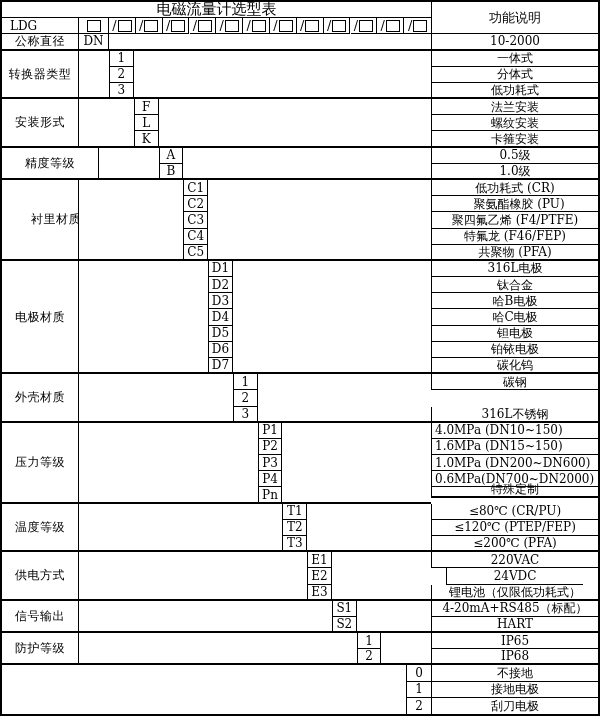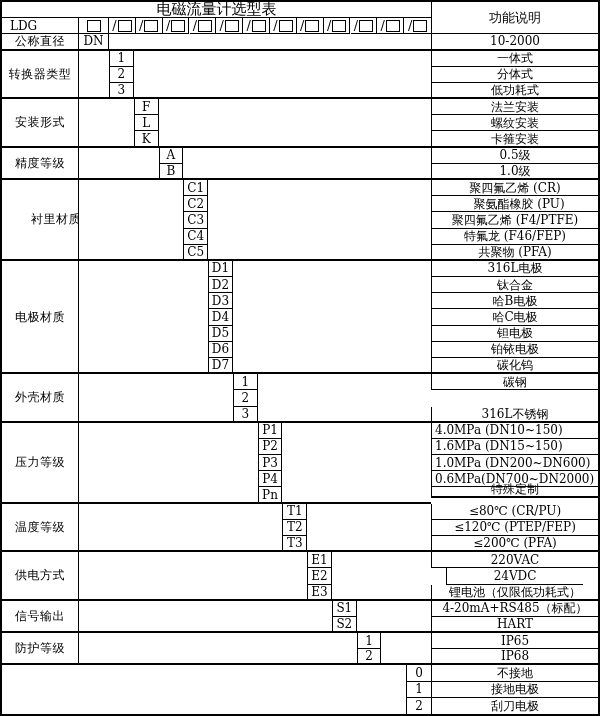--- a/index.html
+++ b/index.html
@@ -100,32 +100,32 @@
     <div class="cell b-l b-b2" style="left: 429px; top: 80.9091px; width: 167px; height: 16.1818px;">低功耗式</div>
     <div class="cell label b-r b-b2" style="left: 0px; top: 97.0909px; width: 77px; height: 48.5455px;">安装形式</div>
     <div class="cell  b-b2" style="left: 77px; top: 97.0909px; width: 54.7692px; height: 48.5455px;"></div>
     <div class="cell  b-b2" style="left: 156.538px; top: 97.0909px; width: 272.462px; height: 48.5455px;"></div>
     <div class="cell b-l b-r b-b" style="left: 131.769px; top: 97.0909px; width: 24.7692px; height: 16.1818px;">F</div>
     <div class="cell b-l b-b" style="left: 429px; top: 97.0909px; width: 167px; height: 16.1818px;">法兰安装</div>
     <div class="cell b-l b-r b-b" style="left: 131.769px; top: 113.273px; width: 24.7692px; height: 16.1818px;">L</div>
     <div class="cell b-l b-b" style="left: 429px; top: 113.273px; width: 167px; height: 16.1818px;">螺纹安装</div>
     <div class="cell b-l b-r b-b2" style="left: 131.769px; top: 129.455px; width: 24.7692px; height: 16.1818px;">K</div>
     <div class="cell b-l b-b2" style="left: 429px; top: 129.455px; width: 167px; height: 16.1818px;">卡箍安装</div>
-    <div class="cell label b-r b-b2" style="left: 0px; top: 145.636px; width: 77px; height: 32.3636px;">精度等级</div>
+    <div class="cell label b-r b-b2" style="left: 0px; top: 145.636px; width: 97px; height: 32.3636px;">精度等级</div>
     <div class="cell  b-b2" style="left: 77px; top: 145.636px; width: 79.5385px; height: 32.3636px;"></div>
     <div class="cell  b-b2" style="left: 181.308px; top: 145.636px; width: 247.692px; height: 32.3636px;"></div>
     <div class="cell b-l b-r b-b" style="left: 156.538px; top: 145.636px; width: 24.7692px; height: 16.1818px;">A</div>
     <div class="cell b-l b-b" style="left: 429px; top: 145.636px; width: 167px; height: 16.1818px;">0.5级</div>
     <div class="cell b-l b-r b-b2" style="left: 156.538px; top: 161.818px; width: 24.7692px; height: 16.1818px;">B</div>
     <div class="cell b-l b-b2" style="left: 429px; top: 161.818px; width: 167px; height: 16.1818px;">1.0级</div>
     <div class="cell label b-r b-b2" style="left: 0px; top: 178px; width: 77px; height: 80.9091px; padding-left: 32px;">衬里材质</div>
     <div class="cell  b-b2" style="left: 77px; top: 178px; width: 104.308px; height: 80.9091px;"></div>
     <div class="cell  b-b2" style="left: 206.077px; top: 178px; width: 222.923px; height: 80.9091px;"></div>
     <div class="cell b-l b-r b-b" style="left: 181.308px; top: 178px; width: 24.7692px; height: 16.1818px;">C1</div>
-    <div class="cell b-l b-b" style="left: 429px; top: 178px; width: 167px; height: 16.1818px;">聚四氟乙烯 (CR)</div>
+    <div class="cell b-l b-b" style="left: 429px; top: 178px; width: 167px; height: 16.1818px;">低功耗式 (CR)</div>
     <div class="cell b-l b-r b-b" style="left: 181.308px; top: 194.182px; width: 24.7692px; height: 16.1818px;">C2</div>
     <div class="cell b-l b-b" style="left: 429px; top: 194.182px; width: 167px; height: 16.1818px; padding-left: 8px;">聚氨酯橡胶 (PU)</div>
     <div class="cell b-l b-r b-b" style="left: 181.308px; top: 210.364px; width: 24.7692px; height: 16.1818px;">C3</div>
     <div class="cell b-l b-b" style="left: 429px; top: 210.364px; width: 167px; height: 16.1818px;">聚四氟乙烯 (F4/PTFE)</div>
     <div class="cell b-l b-r b-b" style="left: 181.308px; top: 226.545px; width: 24.7692px; height: 16.1818px;">C4</div>
     <div class="cell b-l b-b" style="left: 429px; top: 226.545px; width: 167px; height: 16.1818px;">特氟龙 (F46/FEP)</div>
     <div class="cell b-l b-r b-b2" style="left: 181.308px; top: 242.727px; width: 24.7692px; height: 16.1818px;">C5</div>
     <div class="cell b-l b-b2" style="left: 429px; top: 242.727px; width: 167px; height: 16.1818px;">共聚物 (PFA)</div>
     <div class="cell label b-r b-b2" style="left: 0px; top: 258.909px; width: 77px; height: 113.273px;">电极材质</div>
     <div class="cell  b-b2" style="left: 77px; top: 258.909px; width: 129.077px; height: 113.273px;"></div>

